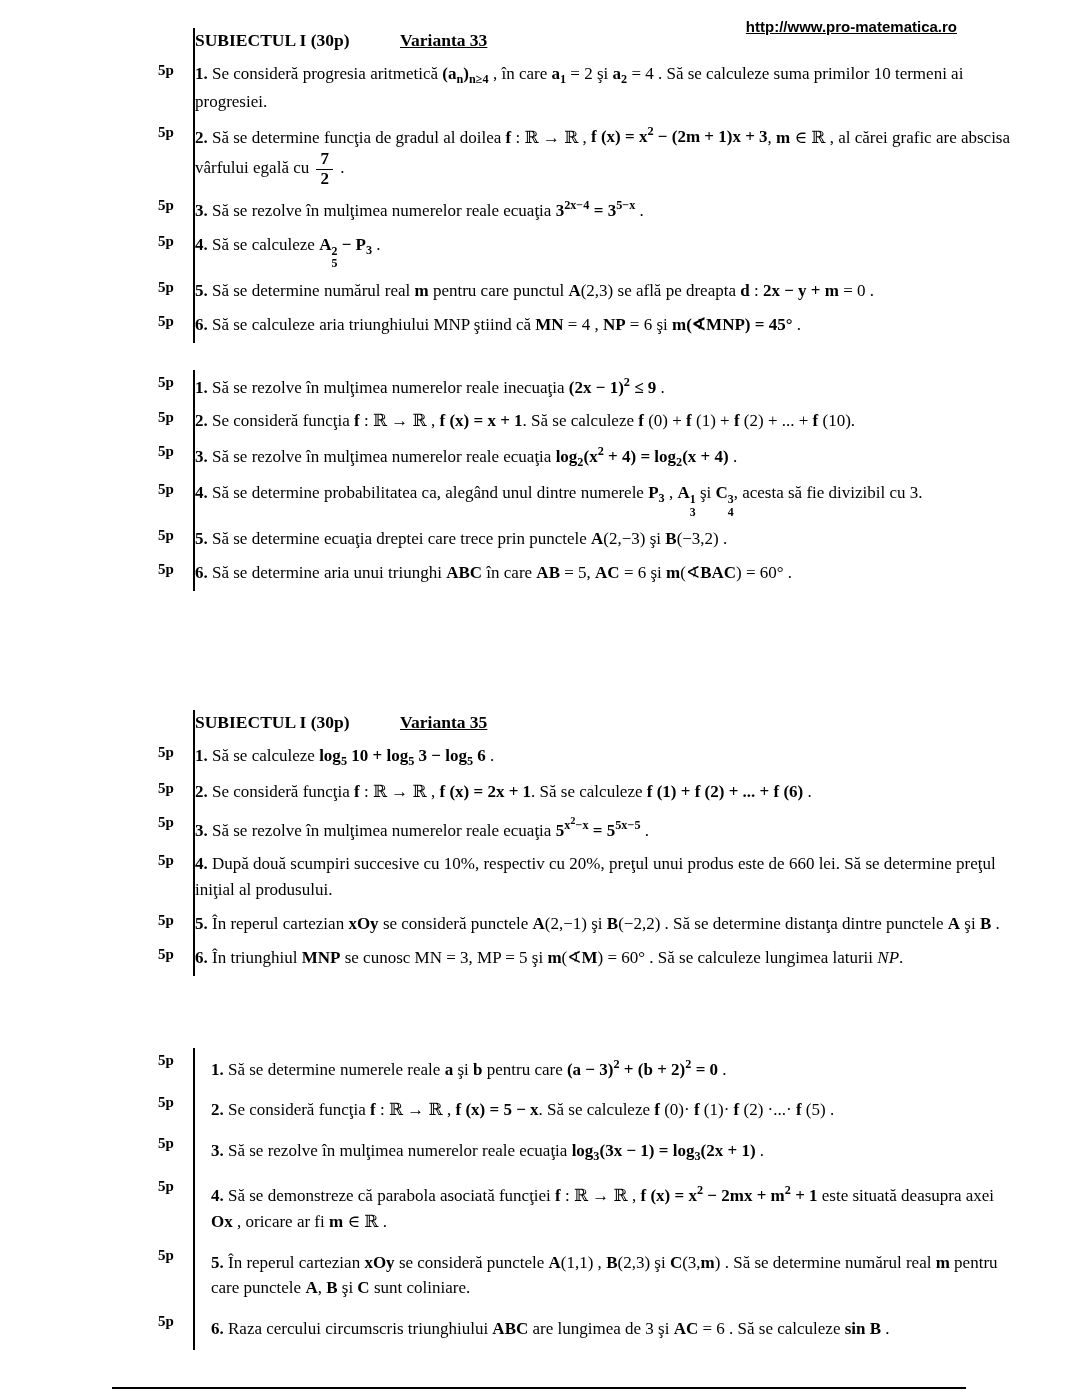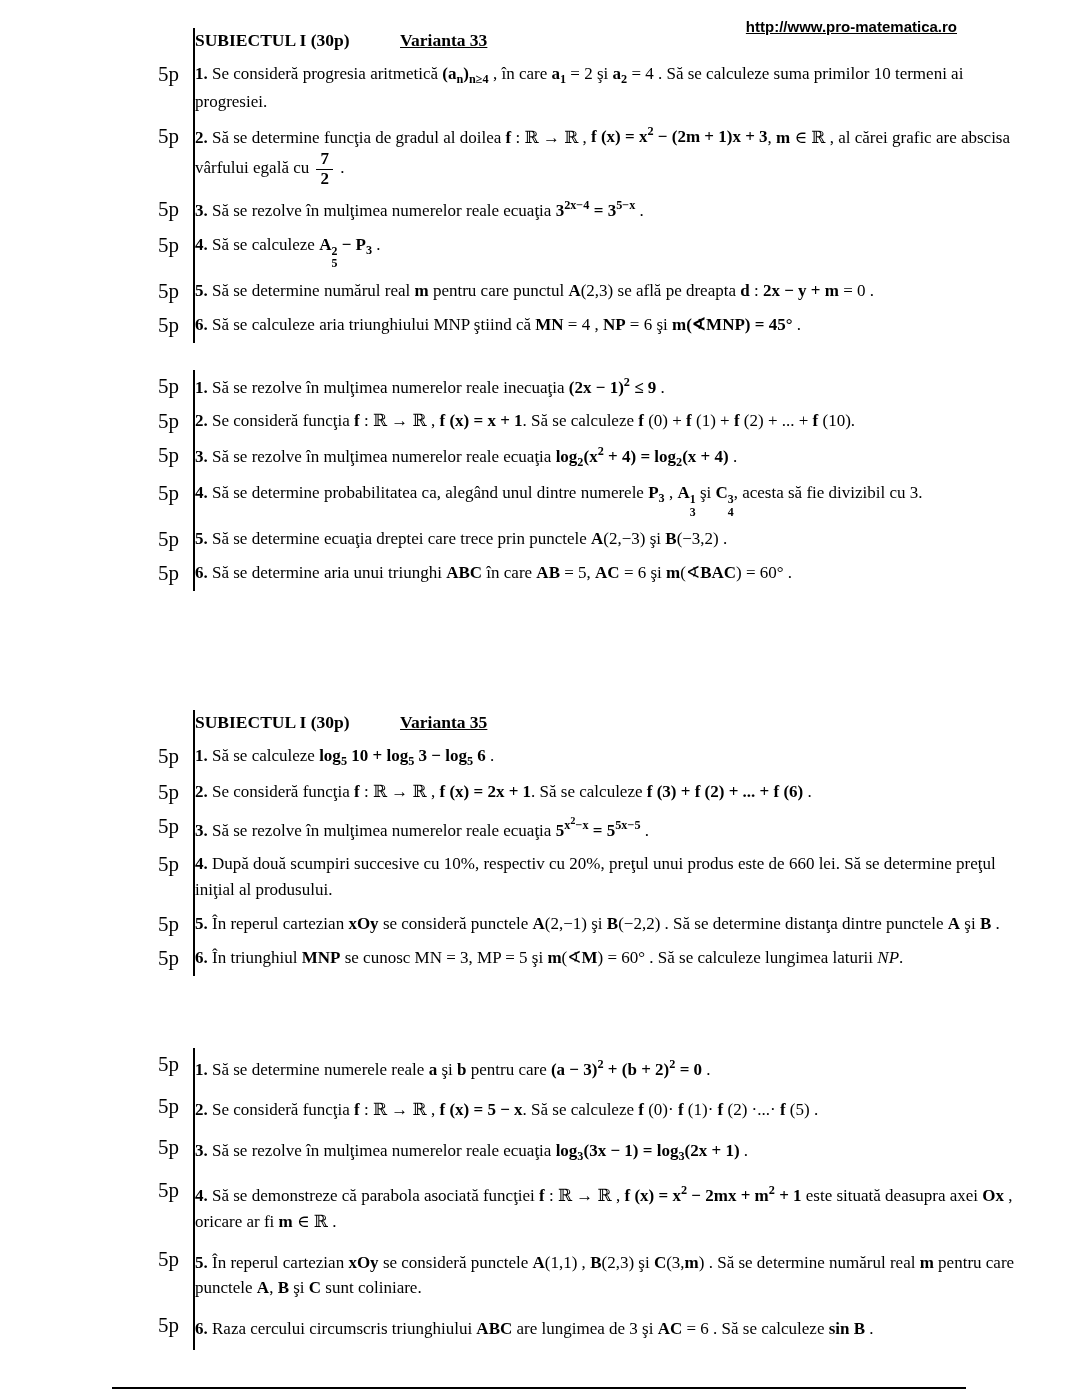--- a/index.html
+++ b/index.html
@@ -10,26 +10,26 @@
     font-size:17px; overflow:hidden;
   }
   .site-url {
     position:absolute; top:18px; right:123px;
     font-family:"Liberation Sans","DejaVu Sans",sans-serif;
     font-weight:bold; font-size:15px;
     text-decoration:underline; color:#000; cursor:pointer;
   }
   .block { position:absolute; left:118px; width:858px;margin-left:40px; }
   .row { display:flex; }
-  .pts { width:35px; flex:none; font-weight:normal; padding-top:4px; font-size:21px; }
+  .pts { width:35px; flex:none; font-weight:bold; padding-top:4px; font-size:15px; }
   .content { flex:1; border-left:2px solid #000; padding-left:12px; }
   .head { font-weight:bold; font-size:17.5px; padding:2px 0 7px; }
   .vtitle { margin-left:46px; text-decoration:underline; }
   .ptext { padding:3px 0 5px; line-height:1.52; }
-  .block-36 .ptext { padding:7px 0 8px; }
+  .block-36 .ptext { padding:7px 16px 8px; }
   sup { font-size:0.72em; }
   sub { font-size:0.72em; }
   sup sup { font-size:0.85em; }
   .frac {
     display:inline-flex; flex-direction:column; vertical-align:middle;
     text-align:center; line-height:1.08; font-weight:bold; margin:0 3px;
   }
   .frac > span:first-child { border-bottom:1.6px solid #000; padding:0 4px; }
   .ss {
     display:inline-flex; flex-direction:column; font-size:0.7em;
@@ -127,21 +127,21 @@
         <span>SUBIECTUL I (30p)</span>
         <span class="vtitle">Varianta 35</span>
       </div>
     </div>
     <div class="row">
       <div class="pts">5p</div>
       <div class="content ptext"><b>1.</b> Să se calculeze  <b>log<sub>5</sub> 10 + log<sub>5</sub> 3 − log<sub>5</sub> 6</b> .</div>
     </div>
     <div class="row">
       <div class="pts">5p</div>
-      <div class="content ptext"><b>2.</b> Se consideră funcţia  <b>f</b> : ℝ → ℝ ,  <b>f (x) = 2x + 1</b>. Să se calculeze  <b>f (3) + f (2) + ... + f (6)</b> .</div>
+      <div class="content ptext"><b>2.</b> Se consideră funcţia  <b>f</b> : ℝ → ℝ ,  <b>f (x) = 2x + 1</b>. Să se calculeze  <b>f (1) + f (2) + ... + f (6)</b> .</div>
     </div>
     <div class="row">
       <div class="pts">5p</div>
       <div class="content ptext"><b>3.</b> Să se rezolve în mulţimea numerelor reale ecuaţia  <b>5<sup>x<sup>2</sup>−x</sup> = 5<sup>5x−5</sup></b> .</div>
     </div>
     <div class="row">
       <div class="pts">5p</div>
       <div class="content ptext"><b>4.</b> După două scumpiri succesive cu 10%, respectiv cu 20%, preţul unui produs este de 660 lei. Să se determine preţul iniţial al produsului.</div>
     </div>
     <div class="row">

